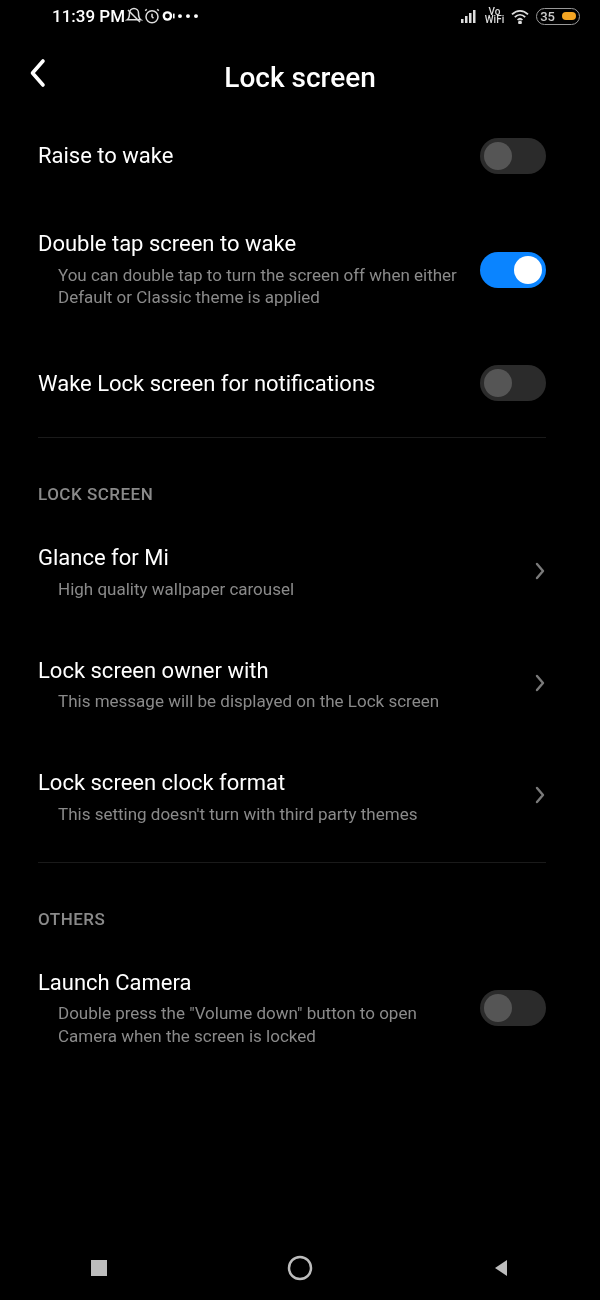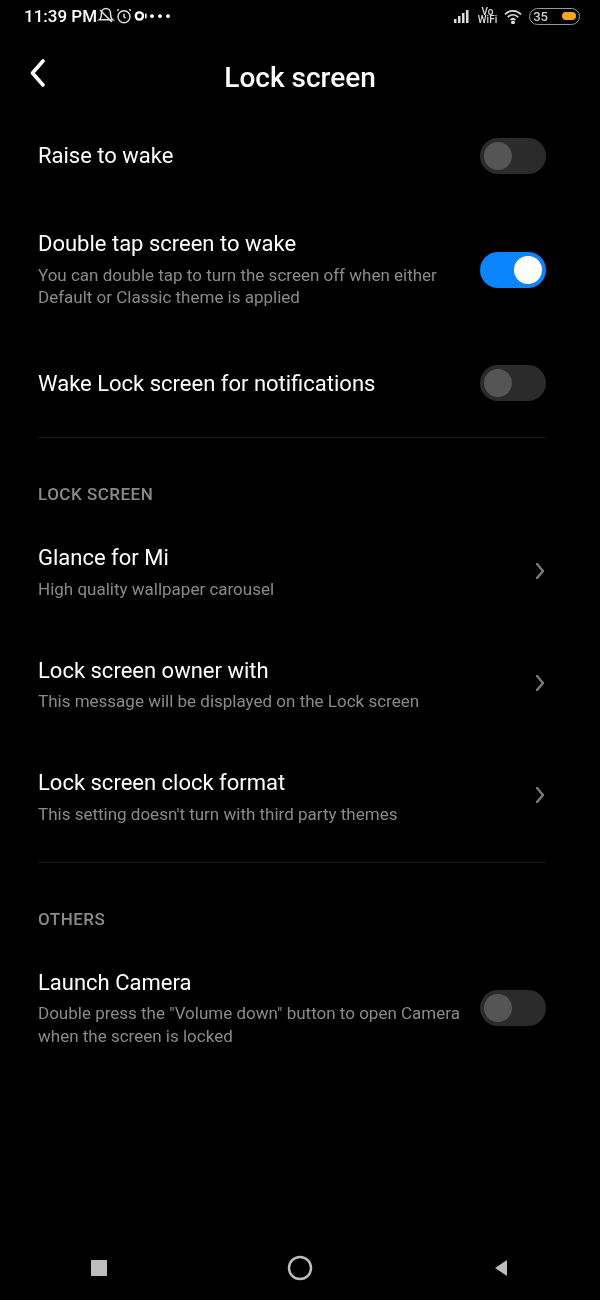--- a/index.html
+++ b/index.html
@@ -13,30 +13,30 @@
     position: relative;
   }
   .status-bar {
     display: flex;
     justify-content: space-between;
     align-items: center;
     padding: 6px 20px 4px 24px;
     font-size: 17px;
     font-weight: 500;
   }
-  .status-left { display: flex; align-items: center; gap: 0; }
+  .status-left { display: flex; align-items: center; gap: 0; margin-left: 28px; }
   .status-right { display: flex; align-items: center; gap: 6px; }
   .status-icon { display: inline-flex; align-items: center; }
   .battery-pill {
     border: 1.5px solid #999;
     border-radius: 10px;
     padding: 0 3px 0 3px;
     display: flex;
     align-items: center;
-    gap: 14px;
+    gap: 7px;
     font-size: 13px;
     color:#ccc;
   }
   .battery-dot { width:14px; height:8px; background:#f5a623; border-radius:4px; display:inline-block;}
   .header {
     display: flex;
     align-items: center;
     padding: 28px 18px 14px 18px;
     position: relative;
   }
@@ -55,21 +55,21 @@
     pointer-events: none;
   }
   .content { padding: 0 16px 0 0; }
   .row {
     display: flex;
     align-items: center;
     padding: 28px 38px 28px 38px;
   }
   .row-text { flex: 1; padding-right: 16px; }
   .row-title { font-size: 22px; color: #fff; line-height: 1.25; }
-  .row-sub { font-size: 17px; color: #8a8a8a; margin-top: 6px; line-height: 1.35; }
+  .row-sub { font-size: 17px; color: #8a8a8a; margin-top: 6px; line-height: 1.35; margin-left: 20px; }
   .toggle {
     width: 66px; height: 36px;
     border-radius: 18px;
     position: relative;
     flex: 0 0 auto;
   }
   .toggle-off { background: #2b2b2b; }
   .toggle-on  { background: #0a84ff; }
   .knob {
     position: absolute;

